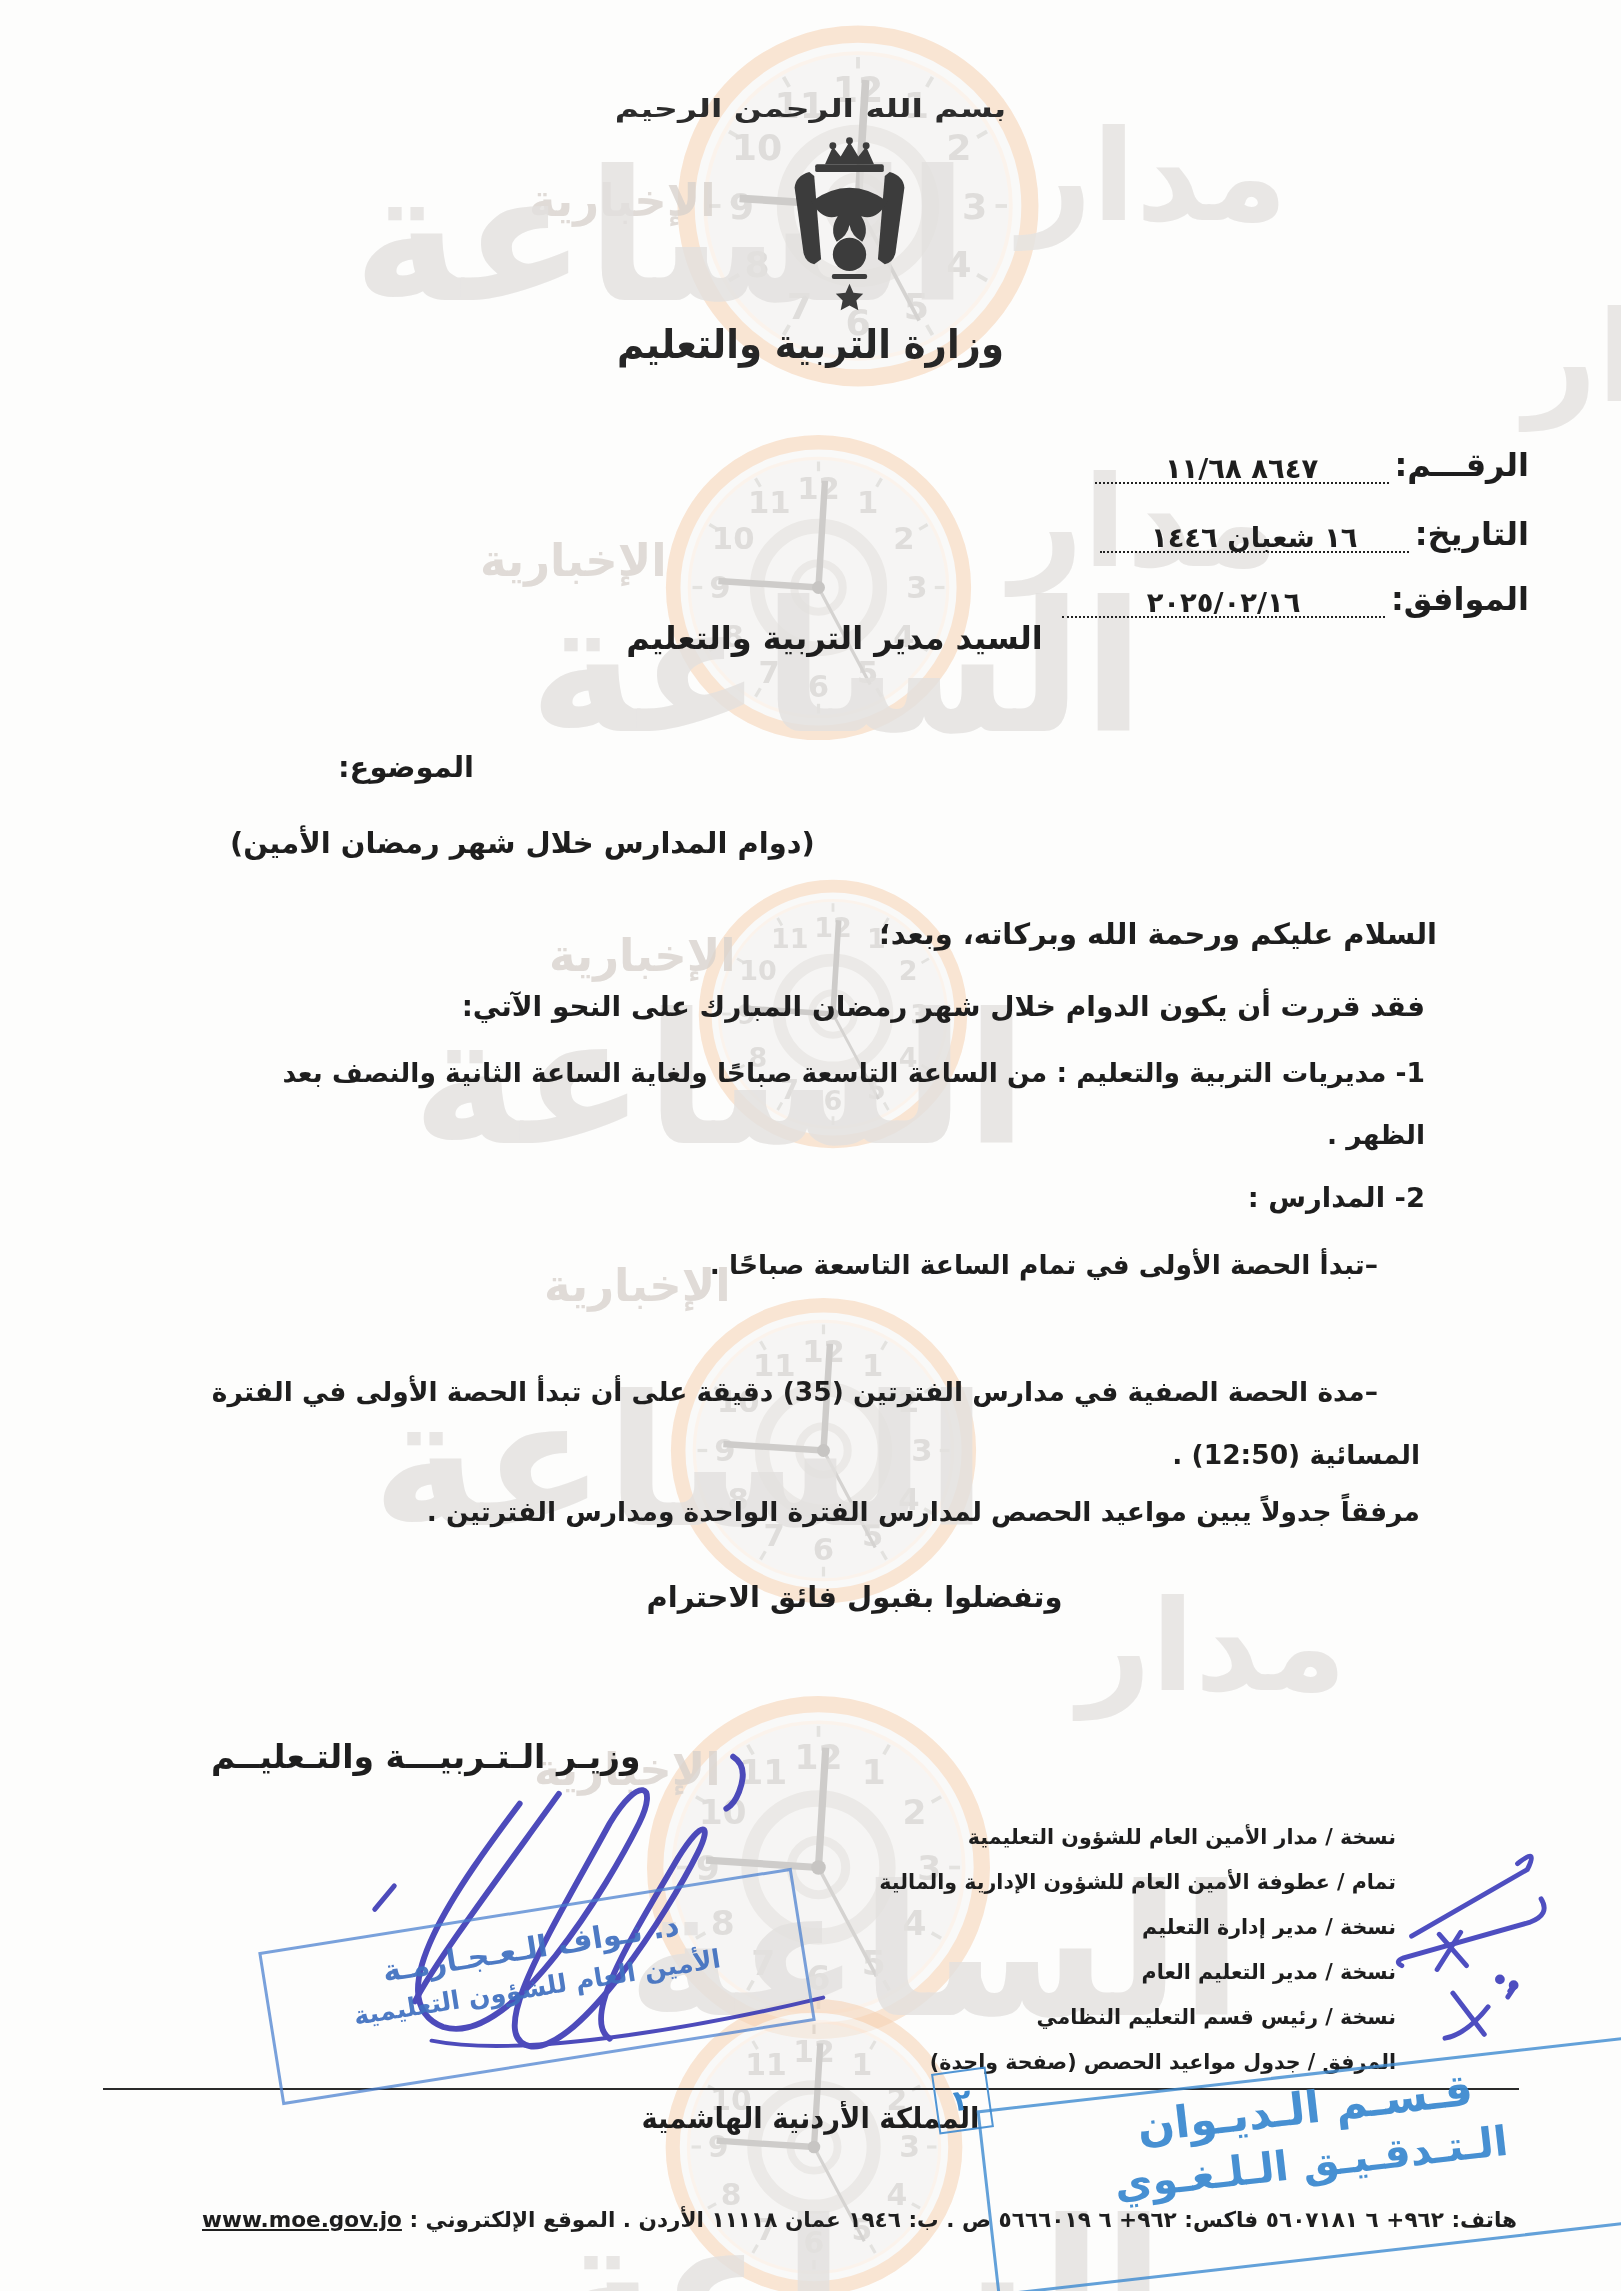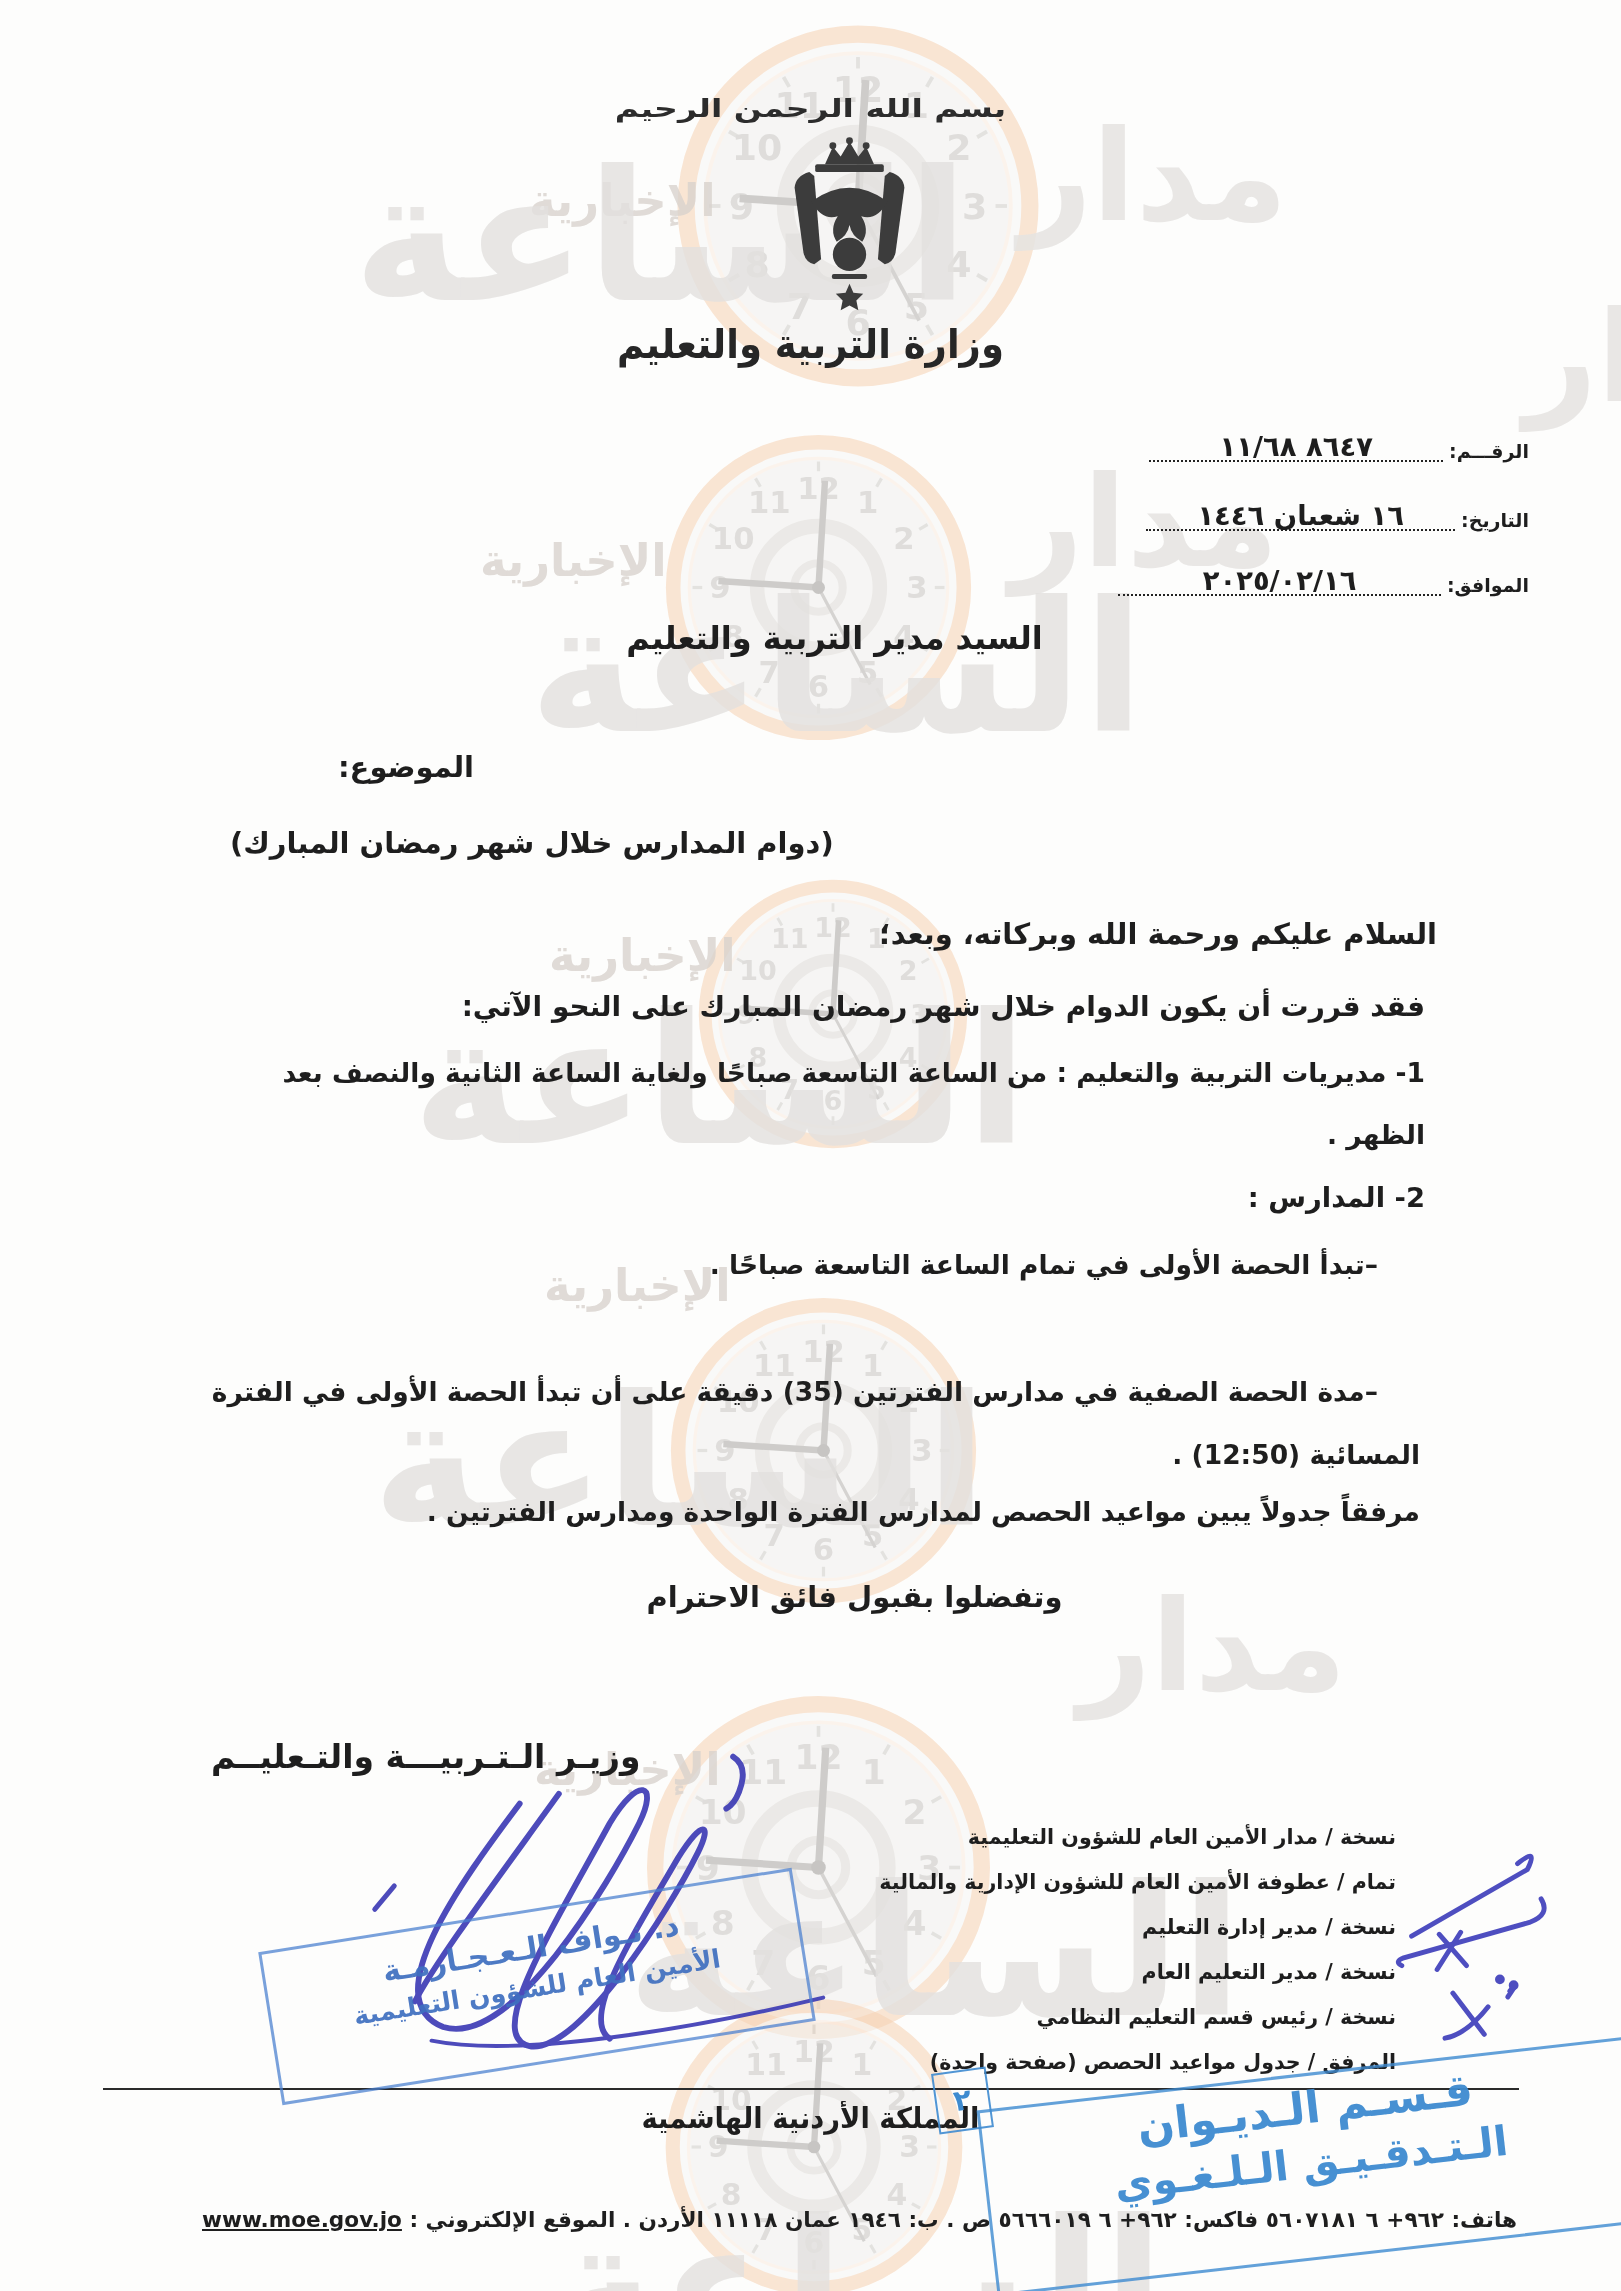--- a/index.html
+++ b/index.html
@@ -16,21 +16,21 @@
   .wm-saah{color:#e3e1df;font-size:181px;font-weight:bold;opacity:.8;line-height:1;}
 
   
   .bismillah{top:94px;left:0;right:0;text-align:center;font-size:24.5px;font-weight:bold;color:#2c2c2c;
              transform:scaleX(1.35);}
   .emblem{top:129px;left:766px;}
   .ministry{top:323px;left:0;right:0;text-align:center;font-size:37px;font-weight:bold;color:#262626;
             transform:scaleY(1.08);}
 
   .ref-row{position:absolute;right:92px;direction:rtl;display:flex;align-items:flex-end;z-index:1;}
-  .ref-label{font-size:19px;font-weight:bold;white-space:nowrap;}
+  .ref-label{font-size:32px;font-weight:bold;white-space:nowrap;margin-top:17px;}
   .ref-dots{border-bottom:2.9px dotted #222;text-align:center;margin-right:5.9px;}
   .ref-value{display:inline-block;position:relative;top:2px;font-size:27.4px;font-weight:bold;white-space:nowrap;padding:0 7.8px;}
 
   
   .line{position:absolute;direction:rtl;white-space:nowrap;font-weight:bold;z-index:1;}
   .addressee{top:619px;left:0;right:0;text-align:center;padding-left:48px;font-size:32px;}
   .subj-label{top:750px;left:338px;font-size:29px;}
   .subject{top:826px;left:230px;font-size:29px;}
   .salutation{top:917px;right:184px;font-size:29px;}
   .intro{top:990px;right:196px;font-size:28px;}
@@ -177,21 +177,21 @@
   </div>
   <div class="ref-row" style="top:563px">
     <span class="ref-label">الموافق:</span>
     <span class="ref-dots" style="min-width:323px">
       <span class="ref-value">٢٠٢٥/٠٢/١٦</span>
     </span>
   </div>
 
   <div class="line addressee">السيد مدير التربية والتعليم</div>
   <div class="line subj-label">الموضوع:</div>
-  <div class="line subject">(دوام المدارس خلال شهر رمضان المبارك)</div>
+  <div class="line subject">(دوام المدارس خلال شهر رمضان الأمين)</div>
   <div class="line salutation">السلام عليكم ورحمة الله وبركاته، وبعد؛</div>
   <div class="line intro">فقد قررت أن يكون الدوام خلال شهر رمضان المبارك على النحو الآتي:</div>
   <div class="line item1">1- مديريات التربية والتعليم : من الساعة التاسعة صباحًا ولغاية الساعة الثانية والنصف بعد</div>
   <div class="line item1c">الظهر .</div>
   <div class="line item2">2- المدارس :</div>
   <div class="line bullet1">–تبدأ الحصة الأولى في تمام الساعة التاسعة صباحًا .</div>
   <div class="line bullet3">–مدة الحصة الصفية في مدارس الفترتين (35) دقيقة على أن تبدأ الحصة الأولى في الفترة</div>
   <div class="line bullet3c">المسائية (12:50) .</div>
   <div class="line attach">مرفقاً جدولاً يبين مواعيد الحصص لمدارس الفترة الواحدة ومدارس الفترتين .</div>
   <div class="line closing">وتفضلوا بقبول فائق الاحترام</div>

